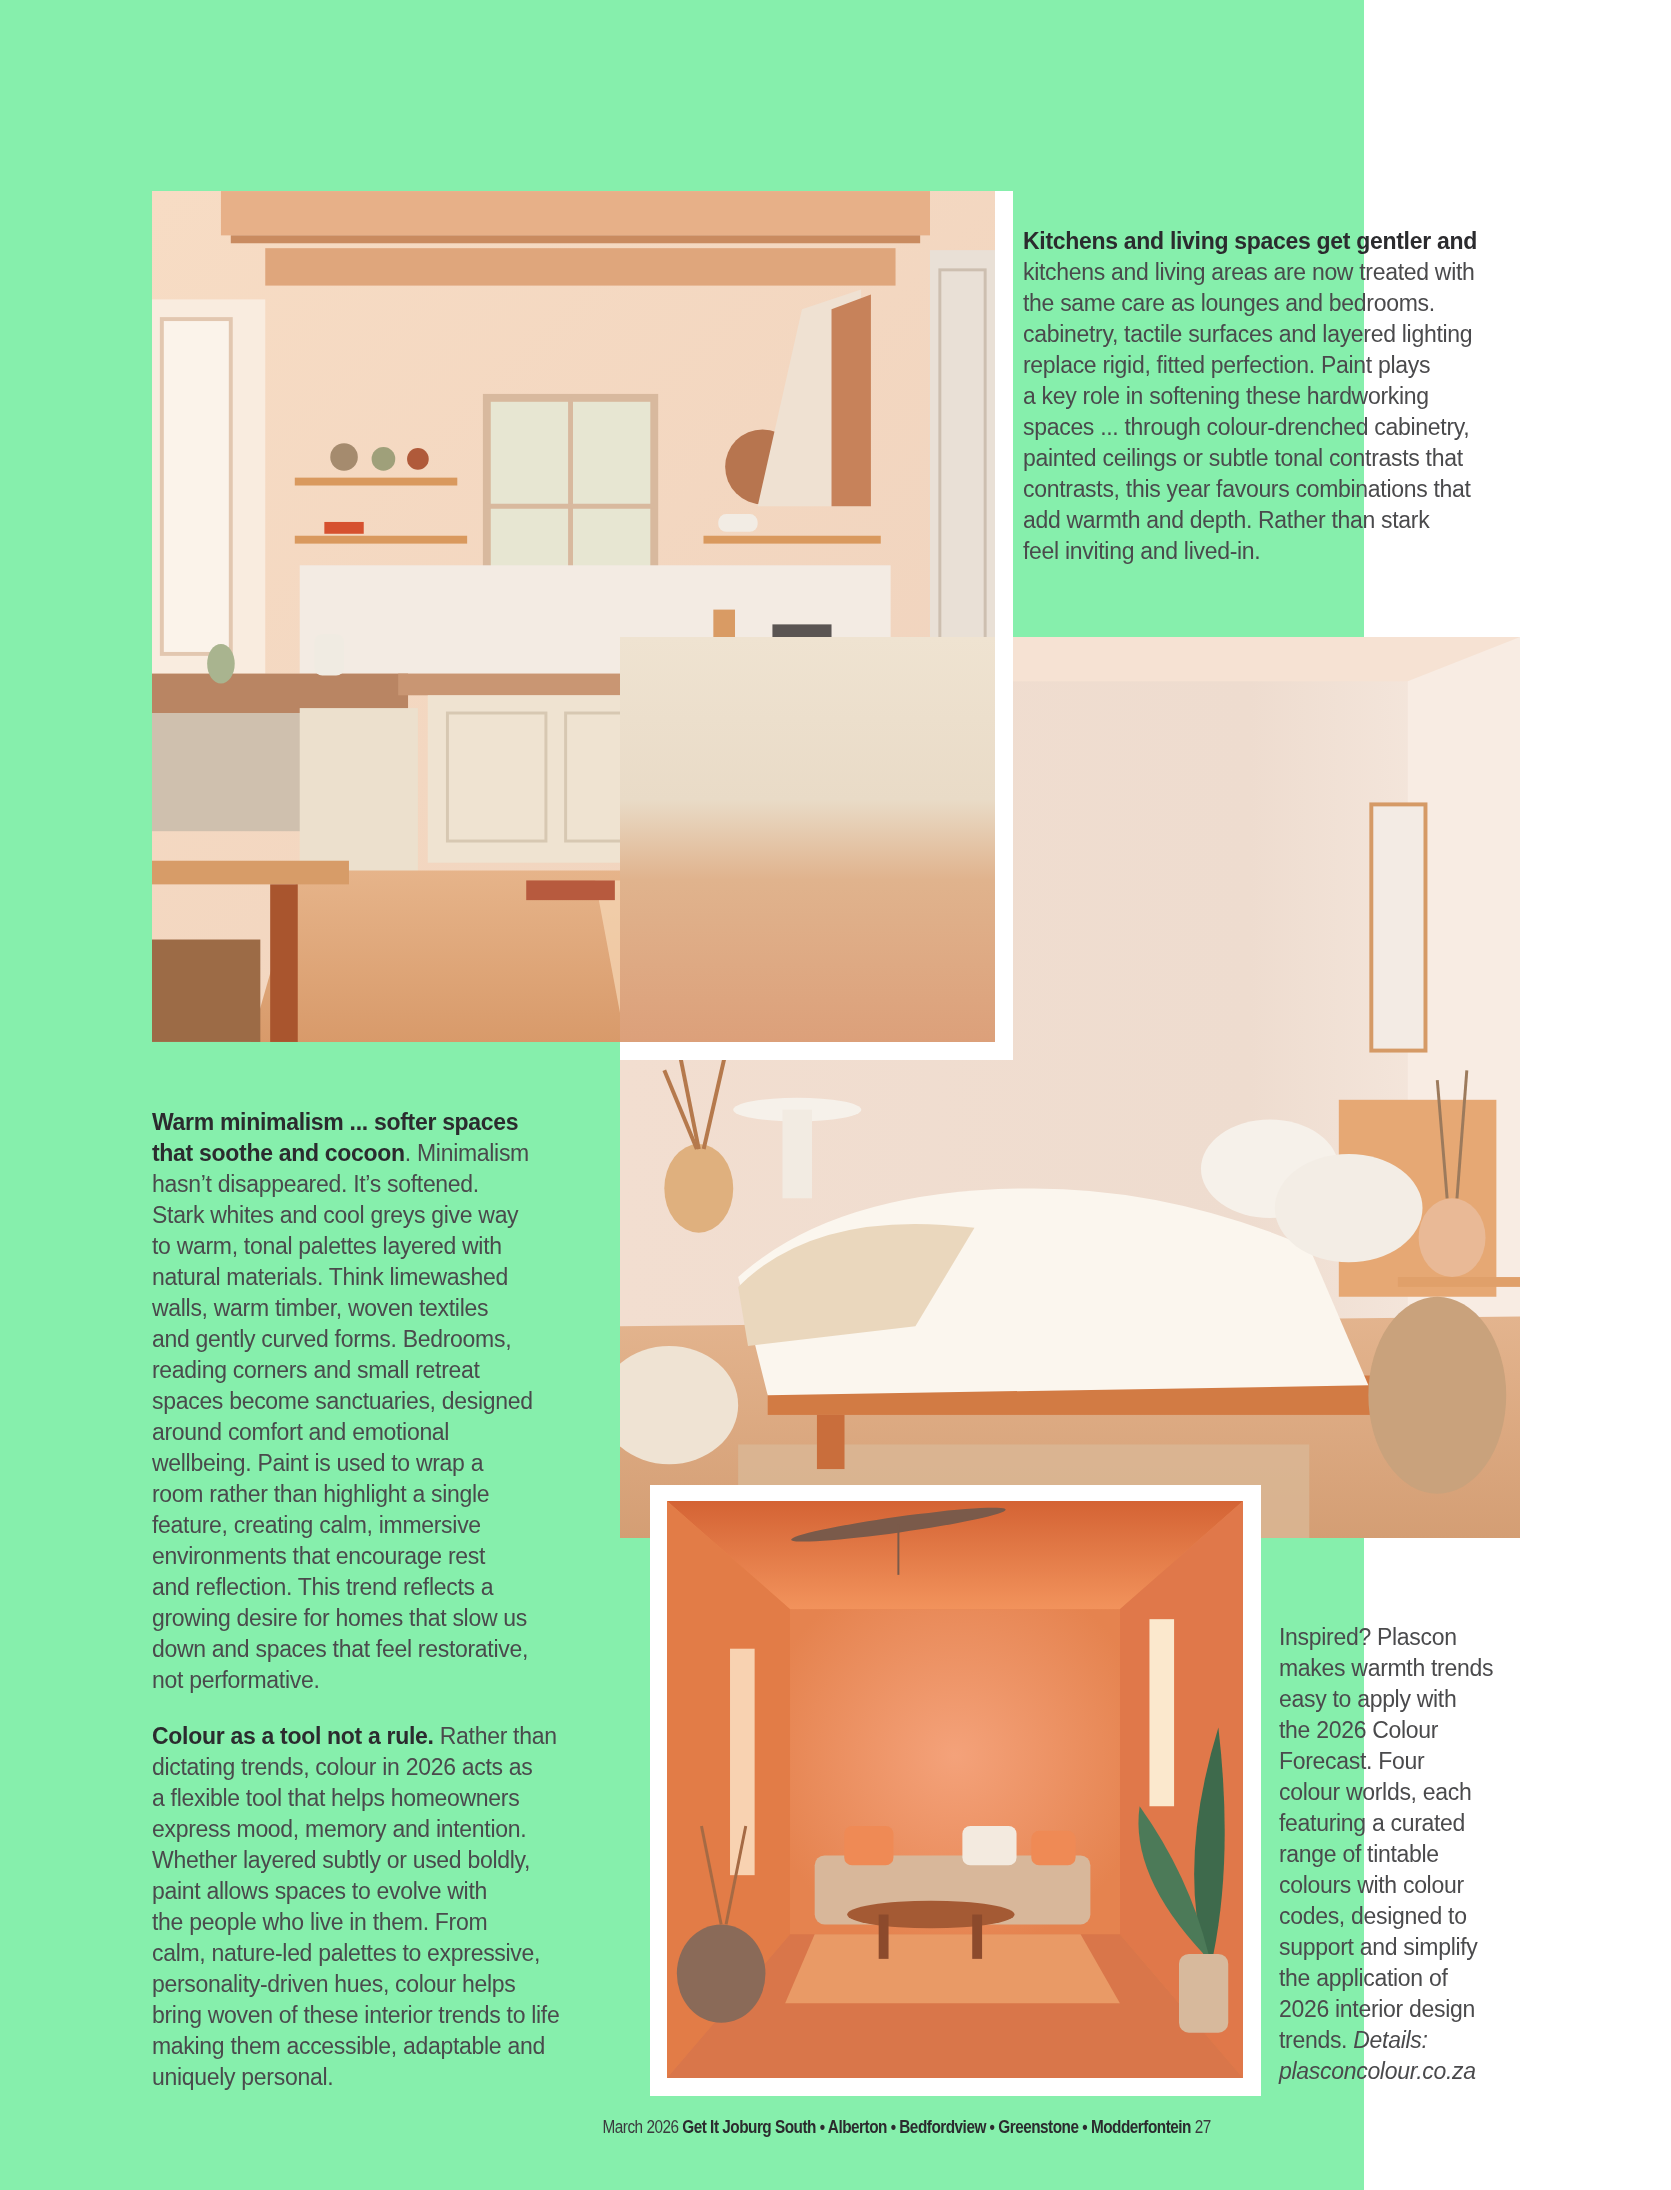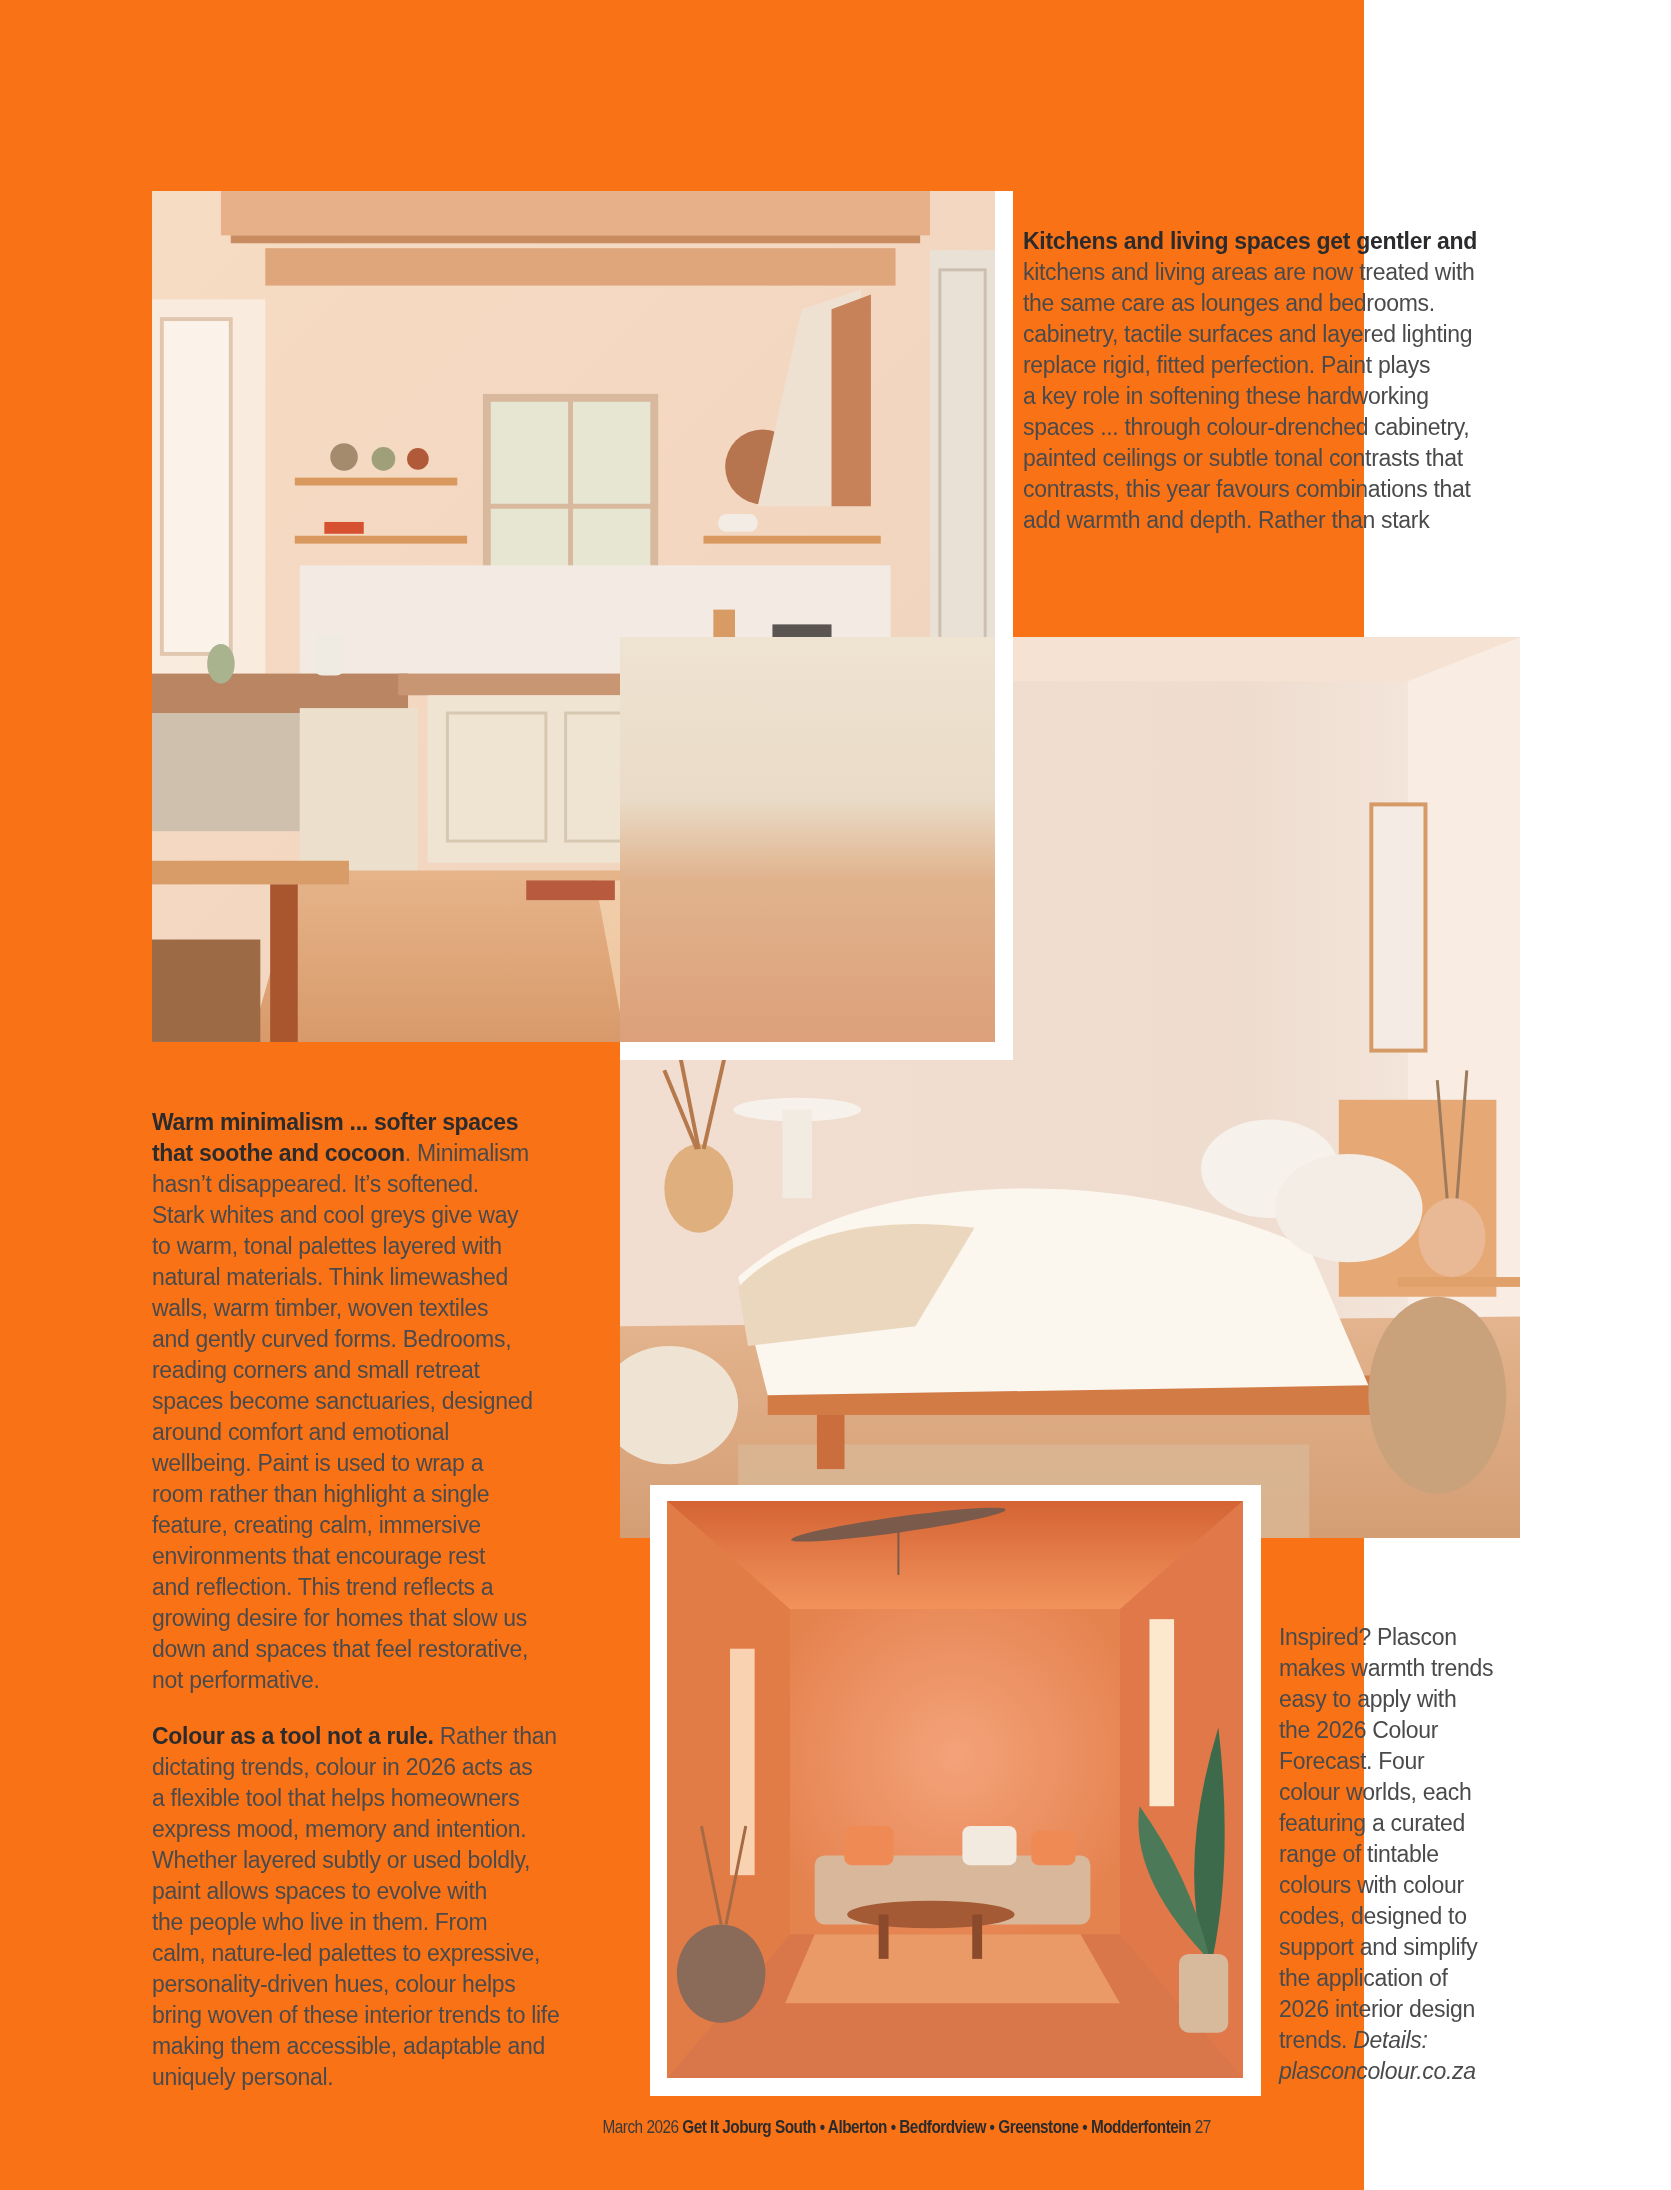--- a/index.html
+++ b/index.html
@@ -1,17 +1,17 @@
 <!DOCTYPE html>
 <html><head>
   <meta charset="utf-8">
   <style>
     html, body { margin: 0; padding: 0; background: #ffffff; }
     body { width: 1672px; height: 2191px; position: relative; overflow: hidden; }
-    .page { position: absolute; left: 0; top: 0; width: 1364px; height: 2191px; background: #f97316; }
+    .page { position: absolute; left: 0; top: 0; width: 1364px; height: 2191px; background: #86efac; }
 
     .text-block {
       position: absolute;
       font-family: "Liberation Sans", sans-serif;
       font-size: 23px;
       line-height: 31px;
       color: #4a4a4c;
       letter-spacing: -0.3px;
     }
     .text-block .line { display: block; white-space: nowrap; }
@@ -229,20 +229,21 @@
     <span class="line"><b>Kitchens and living spaces get gentler and</b><span></span></span>
     <span class="line">kitchens and living areas are now treated with</span>
     <span class="line">the same care as lounges and bedrooms.</span>
     <span class="line">cabinetry, tactile surfaces and layered lighting</span>
     <span class="line">replace rigid, fitted perfection. Paint plays</span>
     <span class="line">a key role in softening these hardworking</span>
     <span class="line">spaces ... through colour-drenched cabinetry,</span>
     <span class="line">painted ceilings or subtle tonal contrasts that</span>
     <span class="line">contrasts, this year favours combinations that</span>
     <span class="line">add warmth and depth. Rather than stark</span>
+    <span class="line">feel inviting and lived-in.</span>
   </div>
 
   <div class="text-block" style="left:152px; top:1107px; width:453px;">
     <span class="line"><b>Warm minimalism ... softer spaces</b></span>
     <span class="line"><b>that soothe and cocoon</b><span>. Minimalism</span></span>
     <span class="line">hasn’t disappeared. It’s softened.</span>
     <span class="line">Stark whites and cool greys give way</span>
     <span class="line">to warm, tonal palettes layered with</span>
     <span class="line">natural materials. Think limewashed</span>
     <span class="line">walls, warm timber, woven textiles</span>

